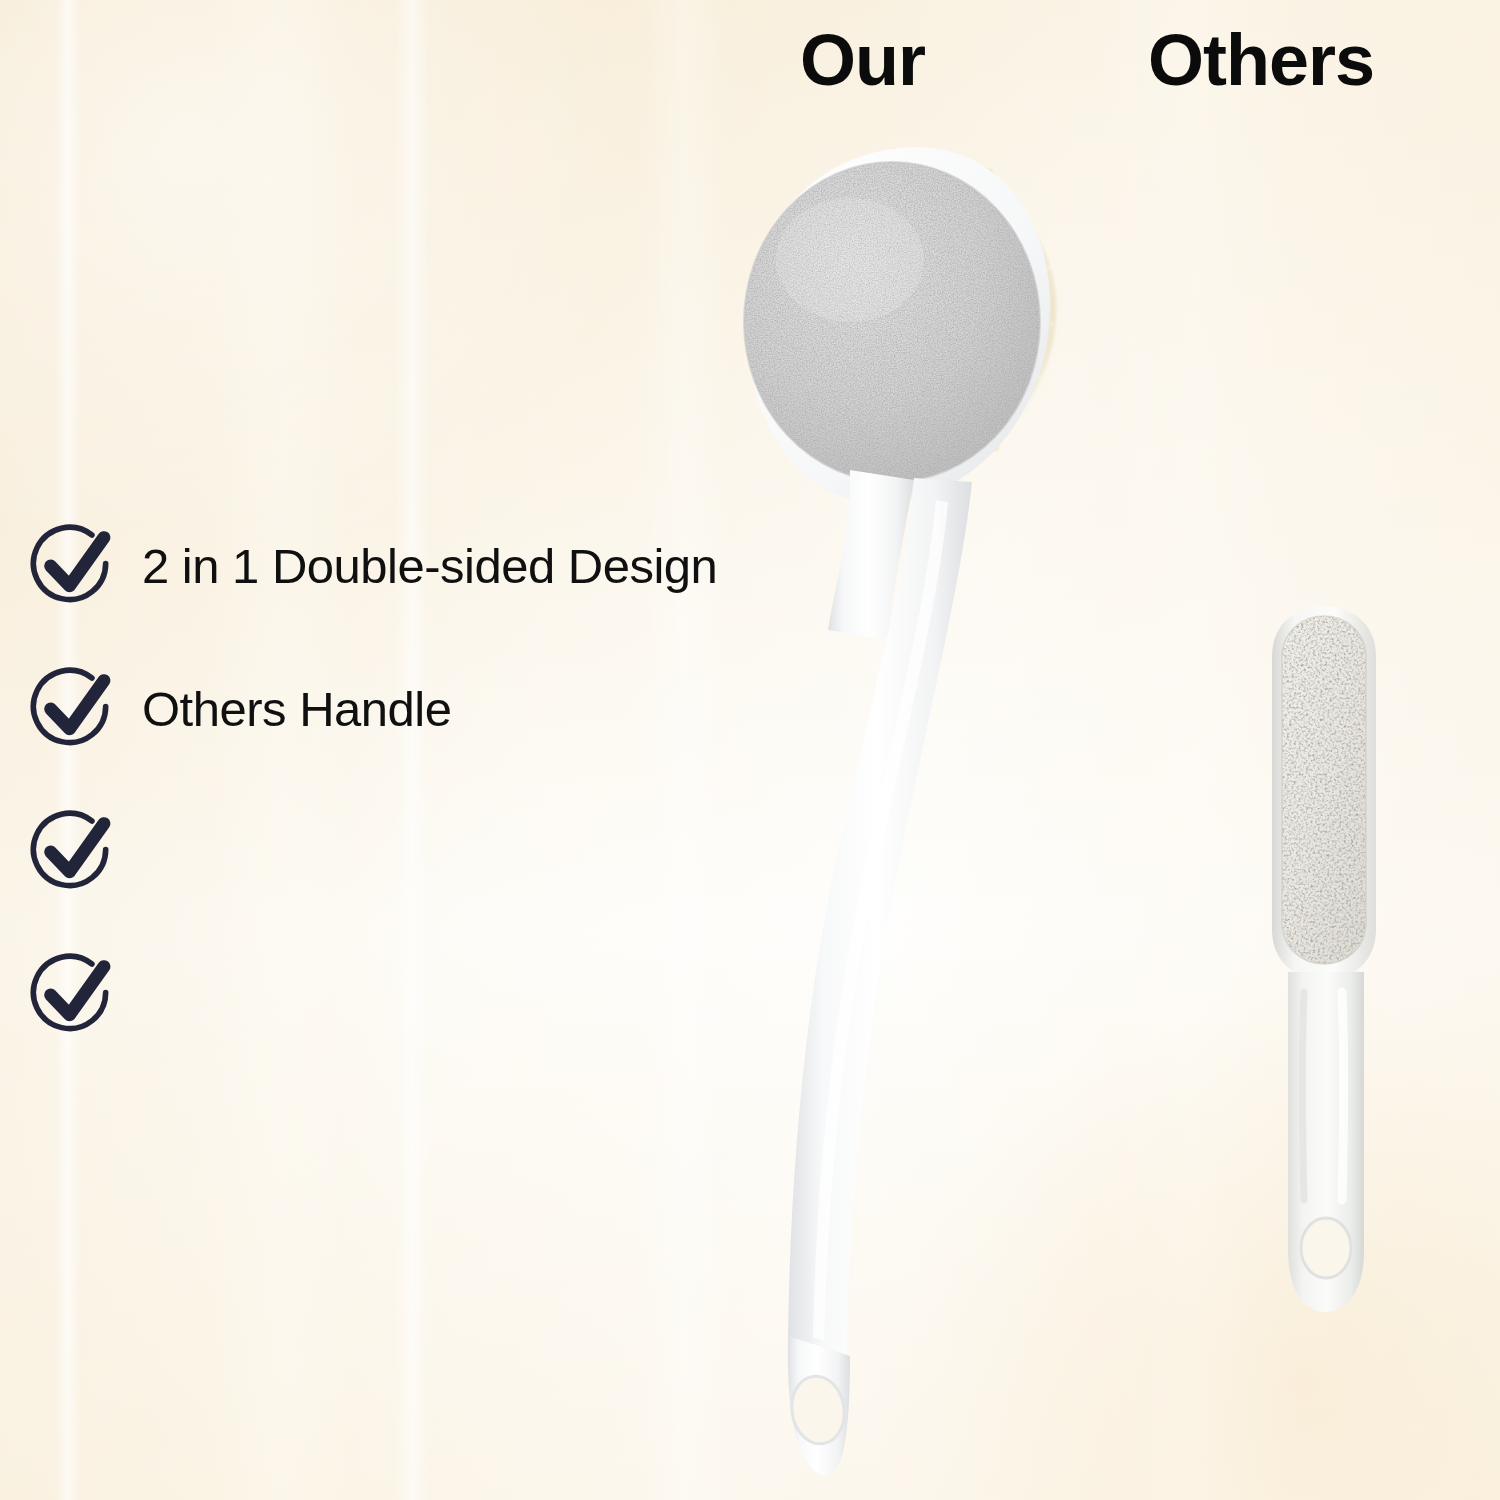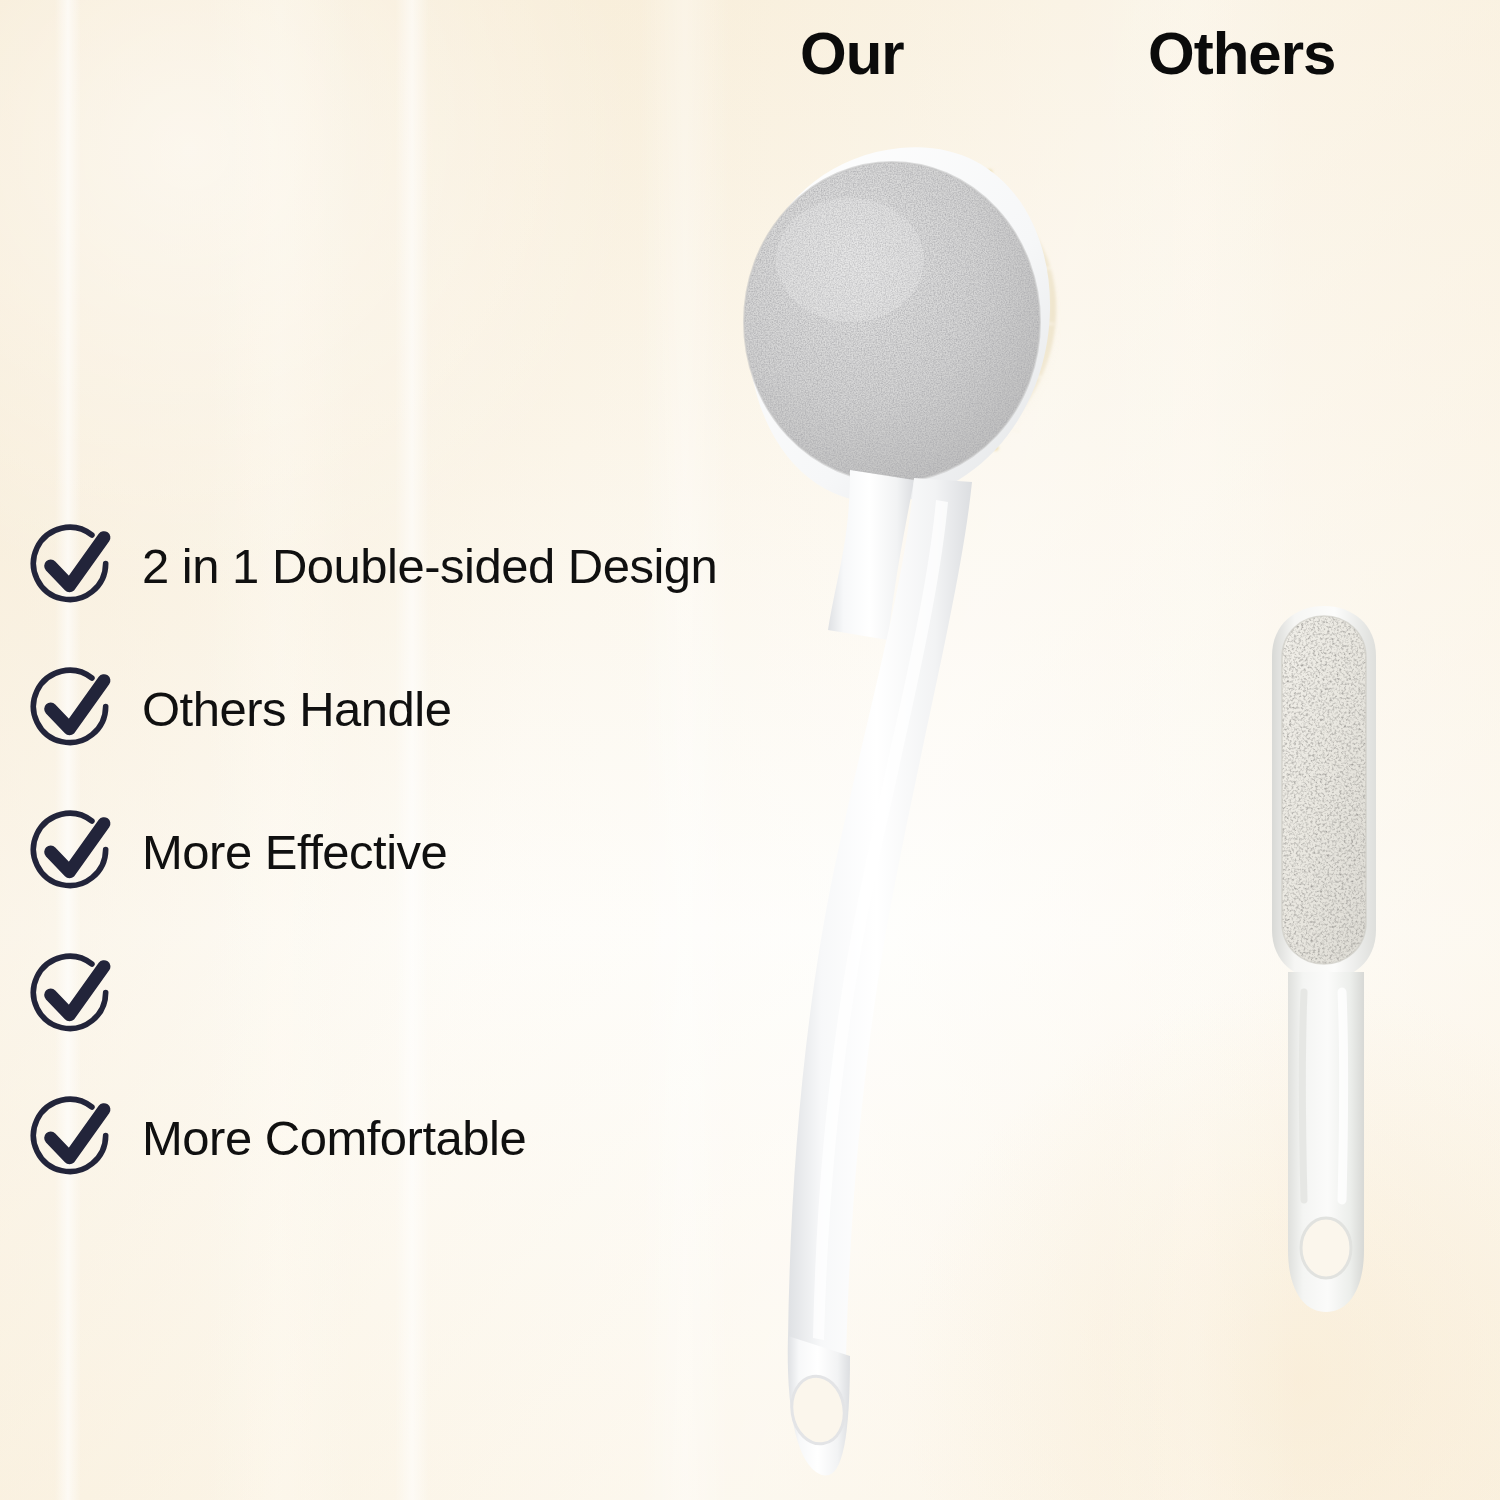--- a/index.html
+++ b/index.html
@@ -22,21 +22,21 @@
   .s4{left:640px;width:90px;background:linear-gradient(90deg,rgba(255,255,255,0) 0%,rgba(255,255,255,.55) 50%,rgba(255,255,255,0) 100%);opacity:.55;}
   .s5{left:1090px;width:210px;background:linear-gradient(90deg,rgba(250,240,220,0) 0%,rgba(255,253,248,.42) 50%,rgba(250,240,220,0) 100%);opacity:.5;}
   .glow-tl{position:absolute;left:-260px;top:-300px;width:900px;height:900px;border-radius:50%;
     background:radial-gradient(circle,rgba(255,255,255,.55) 0%,rgba(255,255,255,0) 70%);}
   .glow-br{position:absolute;right:-200px;bottom:-280px;width:800px;height:800px;border-radius:50%;
     background:radial-gradient(circle,rgba(246,228,196,.40) 0%,rgba(246,228,196,0) 70%);}
 
   
   .heading{
     position:absolute;font-weight:bold;color:#0b0b0b;
-    font-size:60px;line-height:1;letter-spacing:-1px;
+    font-size:72px;line-height:1;letter-spacing:-1px;
     white-space:nowrap;
   }
   #h-our{left:800px;top:24px;}
   #h-others{left:1148px;top:24px;}
 
   
   #features{position:absolute;left:30px;top:494px;width:790px;text-align:right;}
   .feature-row{display:flex;align-items:center;height:143px;}
   .check-icon{width:86px;height:86px;flex:0 0 86px;margin-right:26px;}
   .feature-label{
@@ -81,47 +81,37 @@
     <div class="feature-row">
       <span class="check-icon">
         <svg viewBox="0 0 100 100" width="86" height="86">
           <path d="M72 14 A42 42 0 1 0 88 47" fill="none" stroke="#22243a" stroke-width="6.5" stroke-linecap="round"></path>
           <path d="M24 50 L46 73 L86 17" fill="none" stroke="#22243a" stroke-width="15" stroke-linecap="round" stroke-linejoin="round"></path>
         </svg>
       </span>
       <span class="feature-label">Others Handle</span>
     </div>
 
-    <div class="feature-row">
-      <span class="check-icon">
-        <svg viewBox="0 0 100 100" width="86" height="86">
-          <path d="M72 14 A42 42 0 1 0 88 47" fill="none" stroke="#22243a" stroke-width="6.5" stroke-linecap="round"></path>
-          <path d="M24 50 L46 73 L86 17" fill="none" stroke="#22243a" stroke-width="15" stroke-linecap="round" stroke-linejoin="round"></path>
-        </svg>
-      </span>
-      <span class="feature-label">More Effective</span>
-    </div>
-
-    <div class="feature-row">
-      <span class="check-icon">
-        <svg viewBox="0 0 100 100" width="86" height="86">
-          <path d="M72 14 A42 42 0 1 0 88 47" fill="none" stroke="#22243a" stroke-width="6.5" stroke-linecap="round"></path>
-          <path d="M24 50 L46 73 L86 17" fill="none" stroke="#22243a" stroke-width="15" stroke-linecap="round" stroke-linejoin="round"></path>
-        </svg>
-      </span>
-    </div>
-
-    <div class="feature-row">
-      <span class="check-icon">
-        <svg viewBox="0 0 100 100" width="86" height="86">
-          <path d="M72 14 A42 42 0 1 0 88 47" fill="none" stroke="#22243a" stroke-width="6.5" stroke-linecap="round"></path>
-          <path d="M24 50 L46 73 L86 17" fill="none" stroke="#22243a" stroke-width="15" stroke-linecap="round" stroke-linejoin="round"></path>
-        </svg>
-      </span>
-      <span class="feature-label">More Comfortable</span>
+
+    <div class="feature-row">
+      <span class="check-icon">
+        <svg viewBox="0 0 100 100" width="86" height="86">
+          <path d="M72 14 A42 42 0 1 0 88 47" fill="none" stroke="#22243a" stroke-width="6.5" stroke-linecap="round"></path>
+          <path d="M24 50 L46 73 L86 17" fill="none" stroke="#22243a" stroke-width="15" stroke-linecap="round" stroke-linejoin="round"></path>
+        </svg>
+      </span>
+    </div>
+
+    <div class="feature-row">
+      <span class="check-icon">
+        <svg viewBox="0 0 100 100" width="86" height="86">
+          <path d="M72 14 A42 42 0 1 0 88 47" fill="none" stroke="#22243a" stroke-width="6.5" stroke-linecap="round"></path>
+          <path d="M24 50 L46 73 L86 17" fill="none" stroke="#22243a" stroke-width="15" stroke-linecap="round" stroke-linejoin="round"></path>
+        </svg>
+      </span>
     </div>
 
   </div>
 
   <div id="our-product">
     <svg width="420" height="1400" viewBox="0 0 420 1400">
       <defs>
 
         <filter id="pumiceTex" x="-10%" y="-10%" width="120%" height="120%">
           <feTurbulence type="fractalNoise" baseFrequency="0.75" numOctaves="4" seed="7" result="n"></feTurbulence>

